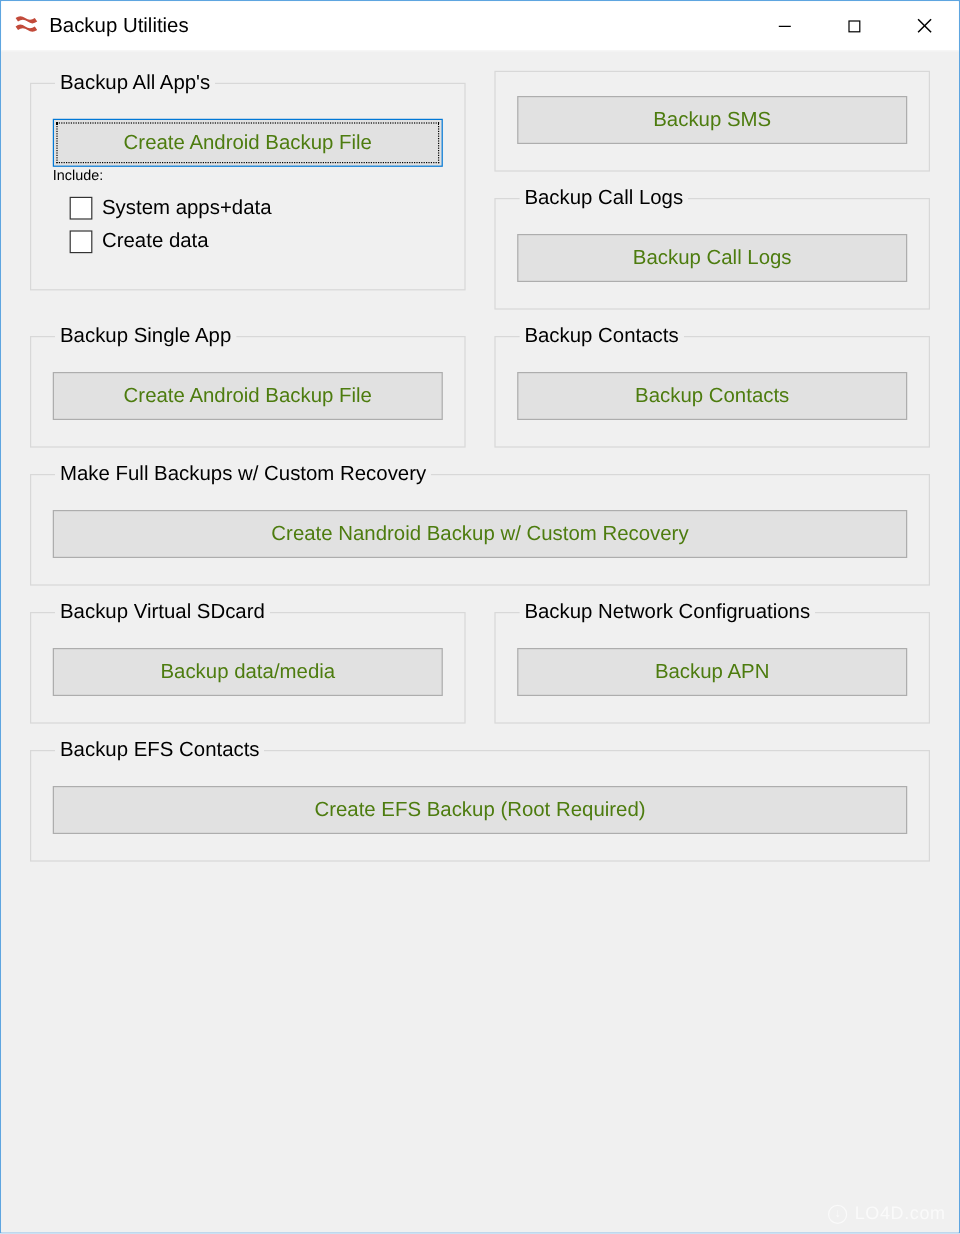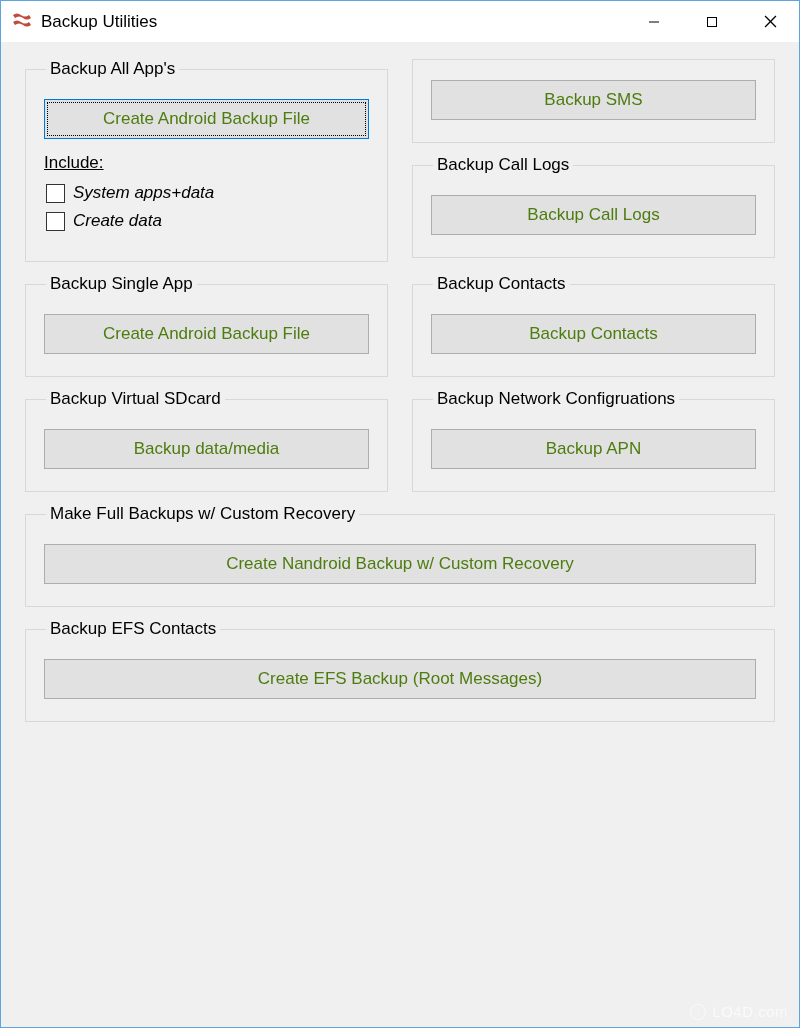--- a/index.html
+++ b/index.html
@@ -104,33 +104,30 @@
       padding: 9px 23px;
       text-align: center;
       cursor: pointer;
     }
     .btn.focused {
       outline: 1px dotted #000;
       outline-offset: -4px;
       border: 1px solid #0078d7;
     }
     .include-label {
-      font-size: 17px;
-      color: #000;
-      margin-top: 14px;
+      font-size: 12px;
+      color: #000;
       margin-bottom: 10px;
-      text-decoration: underline;
     }
     .checkbox-row {
       display: flex;
       align-items: center;
       margin-bottom: 8px;
-      margin-left: 2px;
+      margin-left: 14px;
       cursor: pointer;
-      font-style: italic;
     }
     .checkbox-box {
       width: 19px;
       height: 19px;
       border: 1px solid #333;
       background: #fff;
       margin-right: 8px;
       flex-shrink: 0;
     }
     .checkbox-label {
@@ -235,45 +232,45 @@
       </div>
       <div class="col">
         <fieldset class="group">
           <legend>Backup Contacts</legend>
           <button class="btn">Backup Contacts</button>
         </fieldset>
       </div>
     </div>
 
     <div class="row">
-      <div class="col">
-        <fieldset class="group">
-          <legend>Backup Virtual SDcard</legend>
-          <button class="btn">Backup data/media</button>
-        </fieldset>
-      </div>
-      <div class="col">
-        <fieldset class="group">
-          <legend>Backup Network Configruations</legend>
-          <button class="btn">Backup APN</button>
-        </fieldset>
-      </div>
-    </div>
-
-    <div class="row">
       <fieldset class="group full-width">
         <legend>Make Full Backups w/ Custom Recovery</legend>
         <button class="btn">Create Nandroid Backup w/ Custom Recovery</button>
       </fieldset>
     </div>
 
     <div class="row">
+      <div class="col">
+        <fieldset class="group">
+          <legend>Backup Virtual SDcard</legend>
+          <button class="btn">Backup data/media</button>
+        </fieldset>
+      </div>
+      <div class="col">
+        <fieldset class="group">
+          <legend>Backup Network Configruations</legend>
+          <button class="btn">Backup APN</button>
+        </fieldset>
+      </div>
+    </div>
+
+    <div class="row">
       <fieldset class="group full-width">
         <legend>Backup EFS Contacts</legend>
-        <button class="btn">Create EFS Backup (Root Messages)</button>
+        <button class="btn">Create EFS Backup (Root Required)</button>
       </fieldset>
     </div>
 
   </div>
 
   <div class="watermark">
     <span class="circ">↓</span>
     <span>LO4D.com</span>
   </div>
 </div>

